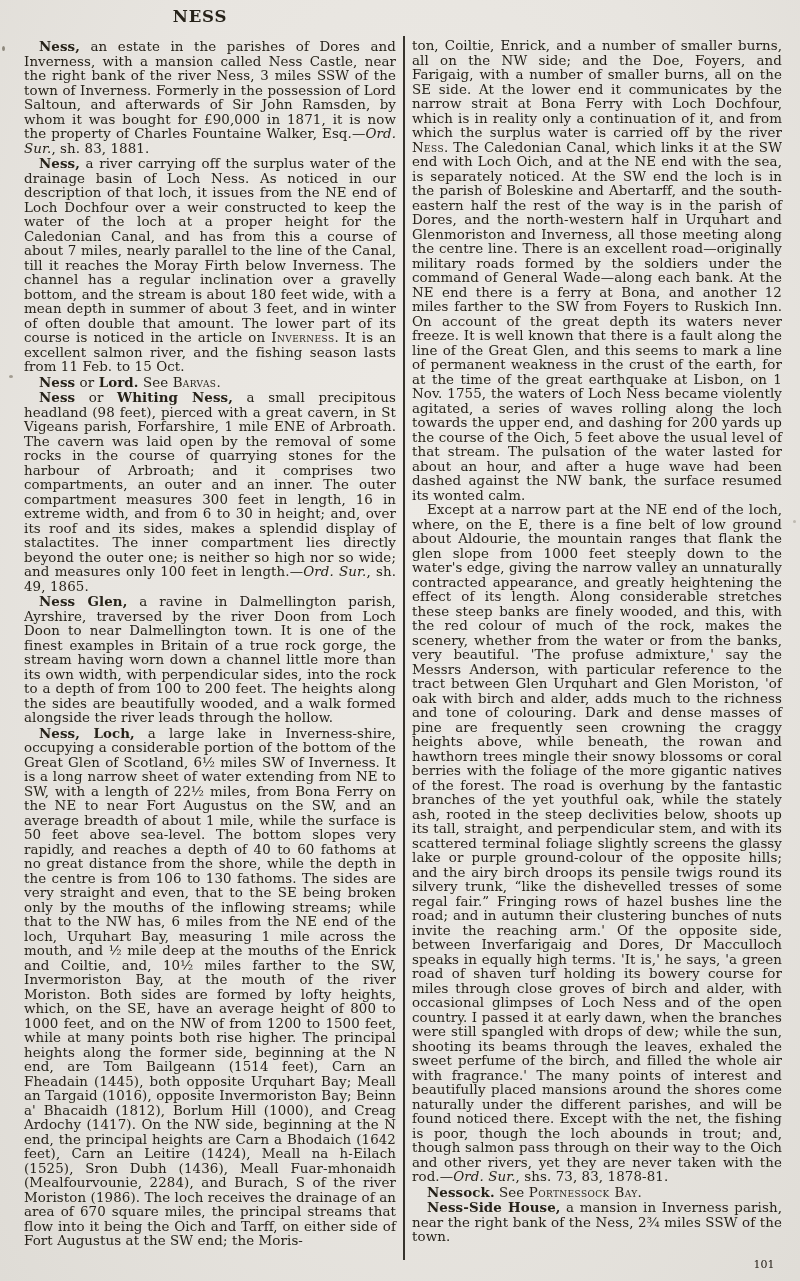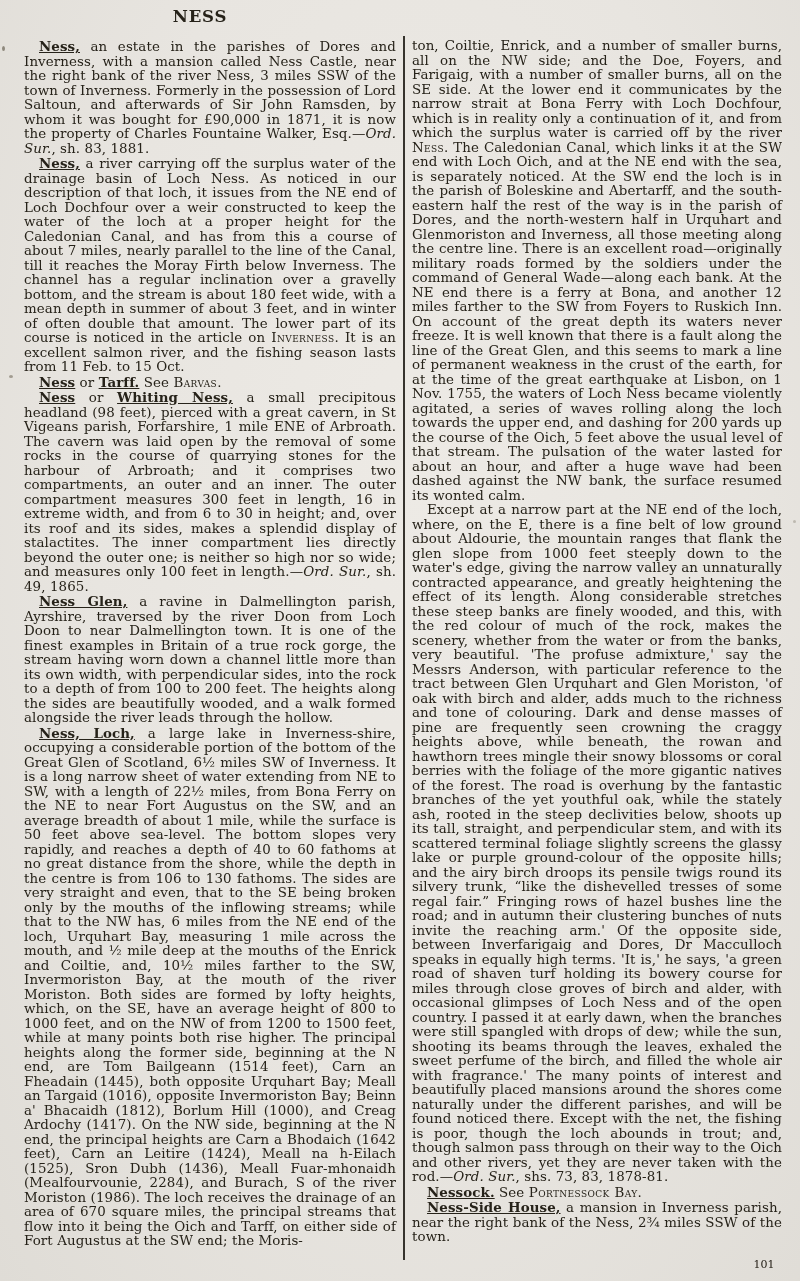--- a/index.html
+++ b/index.html
@@ -38,21 +38,21 @@
     top: 39px;
     text-align: justify;
     font-size: 13.4px;
     line-height: 14.5px;
     letter-spacing: 0.1px;
   }
   .col-left  { left: 24px;  width: 372px; }
   .col-right { left: 412px; width: 370px; }
   .col p.para { margin: 0; text-indent: 15px; }
   .col p.para.noindent { text-indent: 0; }
-  .seg.bold      { font-weight: bold; text-decoration: underline; }
+  .seg.bold      { font-weight: bold; }
   .seg.italic    { font-style: italic; }
   .seg.smallcaps { font-variant: small-caps; letter-spacing: 0.4px; }
   .page-number {
     position: absolute;
     top: 1258px;
     left: 728px;
     width: 72px;
     text-align: center;
     font-size: 11px;
   }
@@ -72,21 +72,21 @@
 <body>
 
 <div class="page">
   <div class="running-head left">NESS</div>
 
   <div class="divider"></div>
 
   <div class="col col-left">
       <p class="para"><span class="seg bold">Ness,</span><span class="seg"> an estate in the parishes of Dores and Inverness, with a mansion called Ness Castle, near the right bank of the river Ness, 3 miles SSW of the town of Inverness. Formerly in the possession of Lord Saltoun, and afterwards of Sir John Ramsden, by whom it was bought for £90,000 in 1871, it is now the property of Charles Fountaine Walker, Esq.—</span><span class="seg italic">Ord. Sur.</span><span class="seg">, sh. 83, 1881.</span></p>
       <p class="para"><span class="seg bold">Ness,</span><span class="seg"> a river carrying off the surplus water of the drainage basin of Loch Ness.  As noticed in our description of that loch, it issues from the NE end of Loch Dochfour over a weir constructed to keep the water of the loch at a proper height for the Caledonian Canal, and has from this a course of about 7 miles, nearly parallel to the line of the Canal, till it reaches the Moray Firth below Inverness.  The channel has a regular inclination over a gravelly bottom, and the stream is about 180 feet wide, with a mean depth in summer of about 3 feet, and in winter of often double that amount.  The lower part of its course is noticed in the article on </span><span class="seg smallcaps">Inverness</span><span class="seg">.  It is an excellent salmon river, and the fishing season lasts from 11 Feb. to 15 Oct.</span></p>
-      <p class="para"><span class="seg bold">Ness</span><span class="seg"> or </span><span class="seg bold">Tarff.</span><span class="seg">  See </span><span class="seg smallcaps">Barvas</span><span class="seg">.</span></p>
+      <p class="para"><span class="seg bold">Ness</span><span class="seg"> or </span><span class="seg bold">Lord.</span><span class="seg">  See </span><span class="seg smallcaps">Barvas</span><span class="seg">.</span></p>
       <p class="para"><span class="seg bold">Ness</span><span class="seg"> or </span><span class="seg bold">Whiting Ness,</span><span class="seg"> a small precipitous headland (98 feet), pierced with a great cavern, in St Vigeans parish, Forfarshire, 1 mile ENE of Arbroath.  The cavern was laid open by the removal of some rocks in the course of quarrying stones for the harbour of Arbroath; and it comprises two compartments, an outer and an inner.  The outer compartment measures 300 feet in length, 16 in extreme width, and from 6 to 30 in height; and, over its roof and its sides, makes a splendid display of stalactites.  The inner compartment lies directly beyond the outer one; is neither so high nor so wide; and measures only 100 feet in length.—</span><span class="seg italic">Ord. Sur.</span><span class="seg">, sh. 49, 1865.</span></p>
       <p class="para"><span class="seg bold">Ness Glen,</span><span class="seg"> a ravine in Dalmellington parish, Ayrshire, traversed by the river Doon from Loch Doon to near Dalmellington town.  It is one of the finest examples in Britain of a true rock gorge, the stream having worn down a channel little more than its own width, with perpendicular sides, into the rock to a depth of from 100 to 200 feet.  The heights along the sides are beautifully wooded, and a walk formed alongside the river leads through the hollow.</span></p>
       <p class="para"><span class="seg bold">Ness, Loch,</span><span class="seg"> a large lake in Inverness-shire, occupying a considerable portion of the bottom of the Great Glen of Scotland, 6½ miles SW of Inverness.  It is a long narrow sheet of water extending from NE to SW, with a length of 22½ miles, from Bona Ferry on the NE to near Fort Augustus on the SW, and an average breadth of about 1 mile, while the surface is 50 feet above sea-level.  The bottom slopes very rapidly, and reaches a depth of 40 to 60 fathoms at no great distance from the shore, while the depth in the centre is from 106 to 130 fathoms.  The sides are very straight and even, that to the SE being broken only by the mouths of the inflowing streams; while that to the NW has, 6 miles from the NE end of the loch, Urquhart Bay, measuring 1 mile across the mouth, and ½ mile deep at the mouths of the Enrick and Coiltie, and, 10½ miles farther to the SW, Invermoriston Bay, at the mouth of the river Moriston.  Both sides are formed by lofty heights, which, on the SE, have an average height of 800 to 1000 feet, and on the NW of from 1200 to 1500 feet, while at many points both rise higher.  The principal heights along the former side, beginning at the N end, are Tom Bailgeann (1514 feet), Carn an Fheadain (1445), both opposite Urquhart Bay; Meall an Targaid (1016), opposite Invermoriston Bay; Beinn a' Bhacaidh (1812), Borlum Hill (1000), and Creag Ardochy (1417).  On the NW side, beginning at the N end, the principal heights are Carn a Bhodaich (1642 feet), Carn an Leitire (1424), Meall na h-Eilach (1525), Sron Dubh (1436), Meall Fuar-mhonaidh (Mealfourvounie, 2284), and Burach, S of the river Moriston (1986).  The loch receives the drainage of an area of 670 square miles, the principal streams that flow into it being the Oich and Tarff, on either side of Fort Augustus at the SW end; the Moris-</span></p>
     </div>
   <div class="col col-right">
       <p class="para noindent"><span class="seg">ton, Coiltie, Enrick, and a number of smaller burns, all on the NW side; and the Doe, Foyers, and Farigaig, with a number of smaller burns, all on the SE side.  At the lower end it communicates by the narrow strait at Bona Ferry with Loch Dochfour, which is in reality only a continuation of it, and from which the surplus water is carried off by the river </span><span class="seg smallcaps">Ness</span><span class="seg">.  The Caledonian Canal, which links it at the SW end with Loch Oich, and at the NE end with the sea, is separately noticed. At the SW end the loch is in the parish of Boleskine and Abertarff, and the south-eastern half the rest of the way is in the parish of Dores, and the north-western half in Urquhart and Glenmoriston and Inverness, all those meeting along the centre line.  There is an excellent road—originally military roads formed by the soldiers under the command of General Wade—along each bank.  At the NE end there is a ferry at Bona, and another 12 miles farther to the SW from Foyers to Ruskich Inn.  On account of the great depth its waters never freeze.  It is well known that there is a fault along the line of the Great Glen, and this seems to mark a line of permanent weakness in the crust of the earth, for at the time of the great earthquake at Lisbon, on 1 Nov. 1755, the waters of Loch Ness became violently agitated, a series of waves rolling along the loch towards the upper end, and dashing for 200 yards up the course of the Oich, 5 feet above the usual level of that stream.  The pulsation of the water lasted for about an hour, and after a huge wave had been dashed against the NW bank, the surface resumed its wonted calm.</span></p>
       <p class="para"><span class="seg">Except at a narrow part at the NE end of the loch, where, on the E, there is a fine belt of low ground about Aldourie, the mountain ranges that flank the glen slope from 1000 feet steeply down to the water's edge, giving the narrow valley an unnaturally contracted appearance, and greatly heightening the effect of its length.  Along considerable stretches these steep banks are finely wooded, and this, with the red colour of much of the rock, makes the scenery, whether from the water or from the banks, very beautiful.  'The profuse admixture,' say the Messrs Anderson, with particular reference to the tract between Glen Urquhart and Glen Moriston, 'of oak with birch and alder, adds much to the richness and tone of colouring.  Dark and dense masses of pine are frequently seen crowning the craggy heights above, while beneath, the rowan and hawthorn trees mingle their snowy blossoms or coral berries with the foliage of the more gigantic natives of the forest.  The road is overhung by the fantastic branches of the yet youthful oak, while the stately ash, rooted in the steep declivities below, shoots up its tall, straight, and perpendicular stem, and with its scattered terminal foliage slightly screens the glassy lake or purple ground-colour of the opposite hills; and the airy birch droops its pensile twigs round its silvery trunk, “like the dishevelled tresses of some regal fair.” Fringing rows of hazel bushes line the road; and in autumn their clustering bunches of nuts invite the reaching arm.'  Of the opposite side, between Inverfarigaig and Dores, Dr Macculloch speaks in equally high terms.  'It is,' he says, 'a green road of shaven turf holding its bowery course for miles through close groves of birch and alder, with occasional glimpses of Loch Ness and of the open country.  I passed it at early dawn, when the branches were still spangled with drops of dew; while the sun, shooting its beams through the leaves, exhaled the sweet perfume of the birch, and filled the whole air with fragrance.'  The many points of interest and beautifully placed mansions around the shores come naturally under the different parishes, and will be found noticed there.  Except with the net, the fishing is poor, though the loch abounds in trout; and, though salmon pass through on their way to the Oich and other rivers, yet they are never taken with the rod.—</span><span class="seg italic">Ord. Sur.</span><span class="seg">, shs. 73, 83, 1878-81.</span></p>
       <p class="para"><span class="seg bold">Nessock.</span><span class="seg">  See </span><span class="seg smallcaps">Portnessock Bay</span><span class="seg">.</span></p>
       <p class="para"><span class="seg bold">Ness-Side House,</span><span class="seg"> a mansion in Inverness parish, near the right bank of the Ness, 2¾ miles SSW of the town.</span></p>
     </div>

